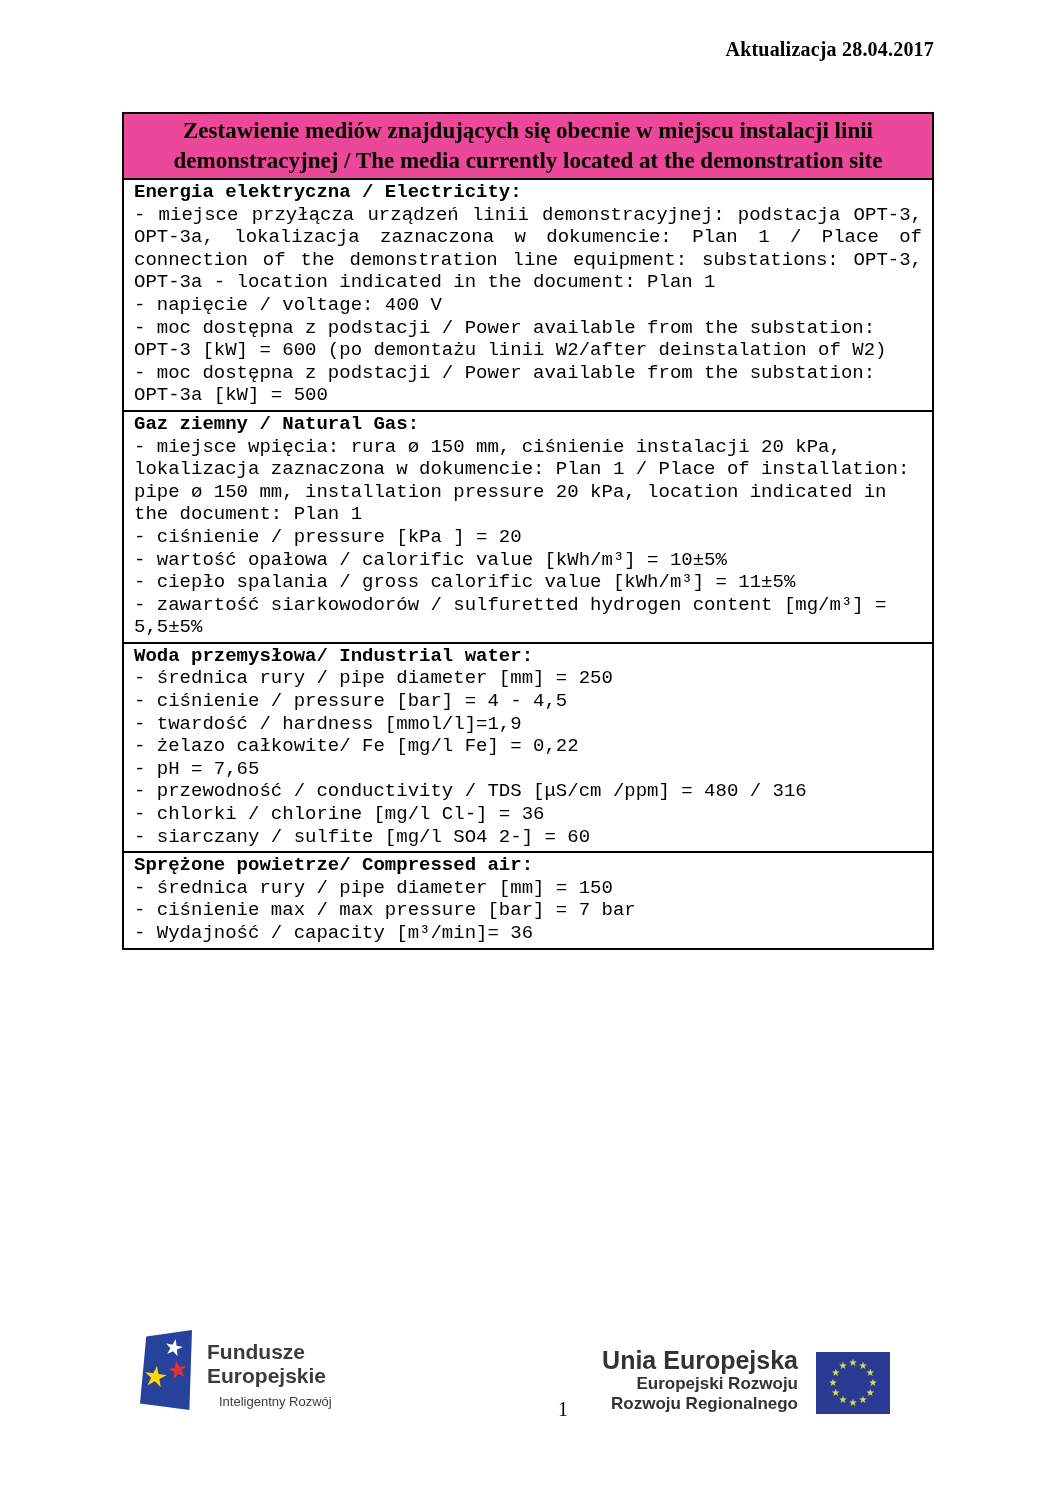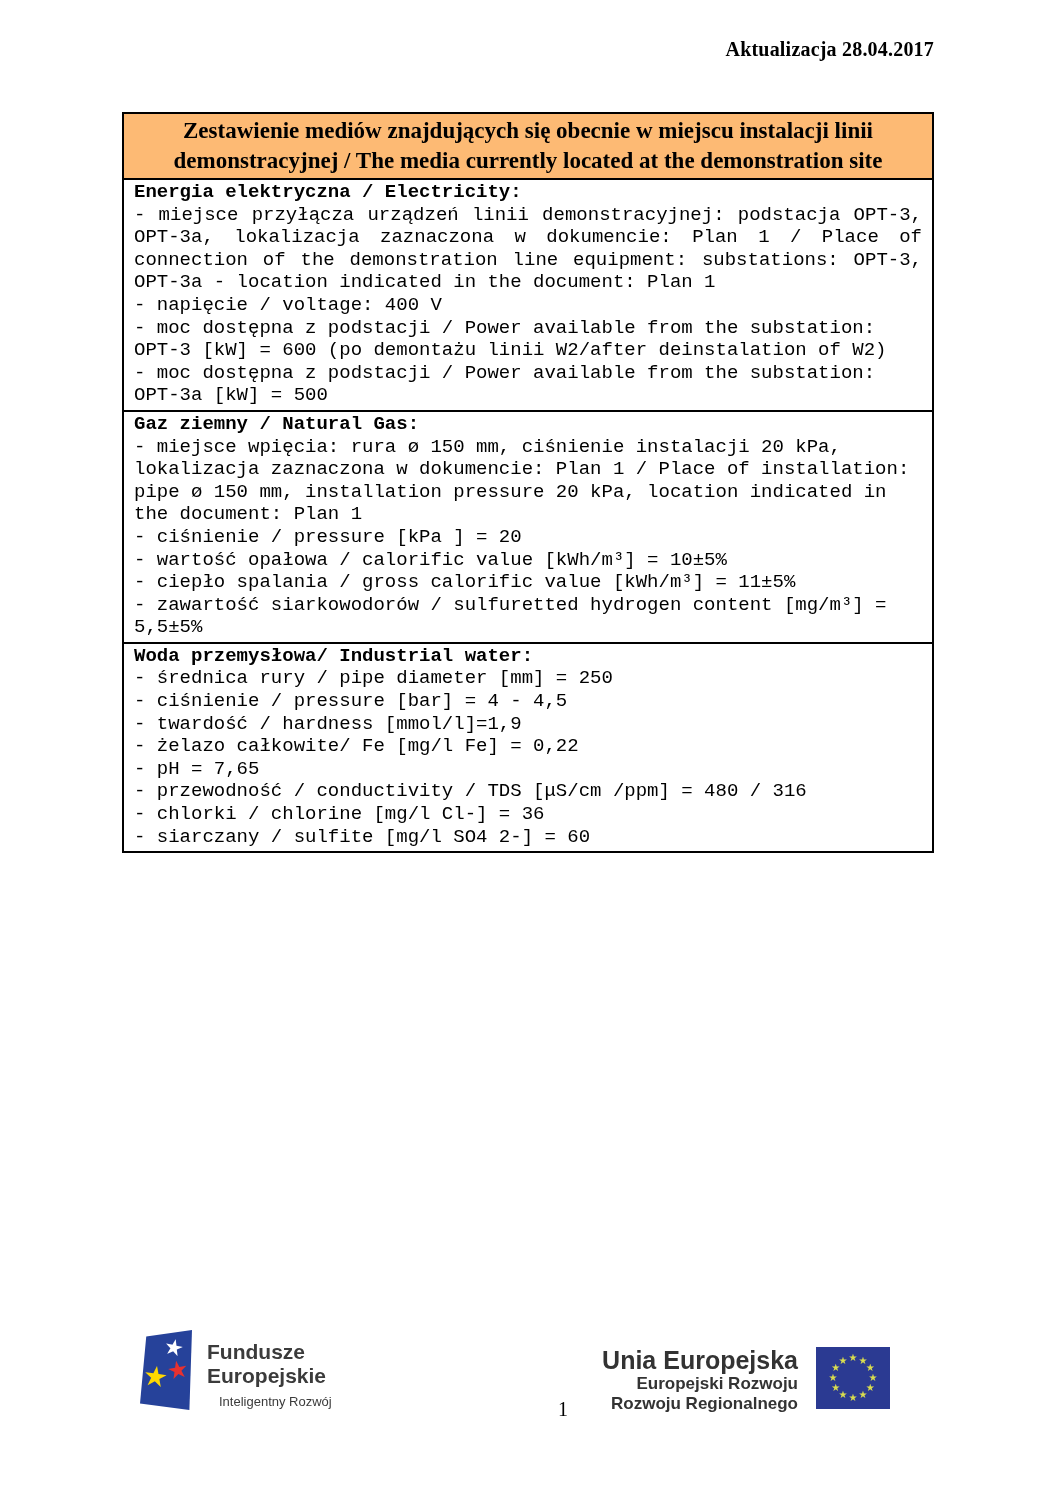--- a/index.html
+++ b/index.html
@@ -18,21 +18,21 @@
     font-size:20px; font-weight:bold; letter-spacing:0.2px;
   }
 
   
   .media-table {
     position:absolute; left:122px; top:112px; width:812px;
     border:2px solid #000; box-sizing:border-box;
     background:#ffffff;
   }
   .table-title {
-    background:#fdba74;
+    background:#ec4899;
     border-bottom:2px solid #000;
     text-align:center;
     font-weight:bold;
     font-size:23px; line-height:30px;
     padding:2px 8px;
   }
   .section {
     border-bottom:2px solid #000;
     padding:1px 10px 3px 10px;
     font-size:19px; line-height:22.6px;
@@ -59,21 +59,21 @@
   .fe-star { position:absolute; line-height:1; }
   .fe-star.white  { color:#ffffff; font-size:22px; left:24px; top:7px;  transform:rotate(12deg); }
   .fe-star.red    { color:#e8312f; font-size:24px; left:27px; top:28px; transform:rotate(-10deg); }
   .fe-star.yellow { color:#ffd900; font-size:28px; left:3px;  top:33px; transform:rotate(8deg); }
   .fe-text { padding-top:10px; }
   .fe-title { font-size:21px; font-weight:bold; line-height:24px; }
   .fe-subtitle { font-size:13px; line-height:20px; margin-top:4px;margin-left:12px; }
 
   .footer-right {
     position:absolute; right:168px; top:1342px;
-    display:flex; align-items:center;
+    display:flex; align-items:flex-end;
     font-family:"Liberation Sans", sans-serif; color:#333333;
   }
   .eu-text { text-align:right; margin-right:18px; padding-top:4px; }
   .eu-title { font-size:25px; font-weight:bold; line-height:28px; }
   .eu-subtitle { font-size:17px; font-weight:bold; line-height:20px; }
   .eu-flag {
     position:relative; width:74px; height:62px;
     background:#2b3a92;
   }
   .eu-star {
@@ -115,20 +115,26 @@
         <p class="heading">Woda przemysłowa/ Industrial water:</p>
         <p class="line">- średnica rury / pipe diameter [mm] = 250</p>
         <p class="line">- ciśnienie / pressure [bar] = 4 - 4,5</p>
         <p class="line">- twardość / hardness [mmol/l]=1,9</p>
         <p class="line">- żelazo całkowite/ Fe [mg/l Fe] = 0,22</p>
         <p class="line">- pH = 7,65</p>
         <p class="line">- przewodność / conductivity / TDS [μS/cm /ppm] = 480 / 316</p>
         <p class="line">- chlorki / chlorine [mg/l Cl-] = 36</p>
         <p class="line">- siarczany / sulfite [mg/l SO4 2-] = 60</p>
       </div>
+      <div class="section">
+        <p class="heading">Sprężone powietrze/ Compressed air:</p>
+        <p class="line">- średnica rury / pipe diameter [mm] = 150</p>
+        <p class="line">- ciśnienie max / max pressure [bar] = 7 bar</p>
+        <p class="line">- Wydajność / capacity [m³/min]= 36</p>
+      </div>
     </div>
 
   <div class="footer-left">
     <div class="fe-icon">
       <div class="fe-flag"></div>
       <span class="fe-star white">★</span>
       <span class="fe-star red">★</span>
       <span class="fe-star yellow">★</span>
     </div>
     <div class="fe-text">

